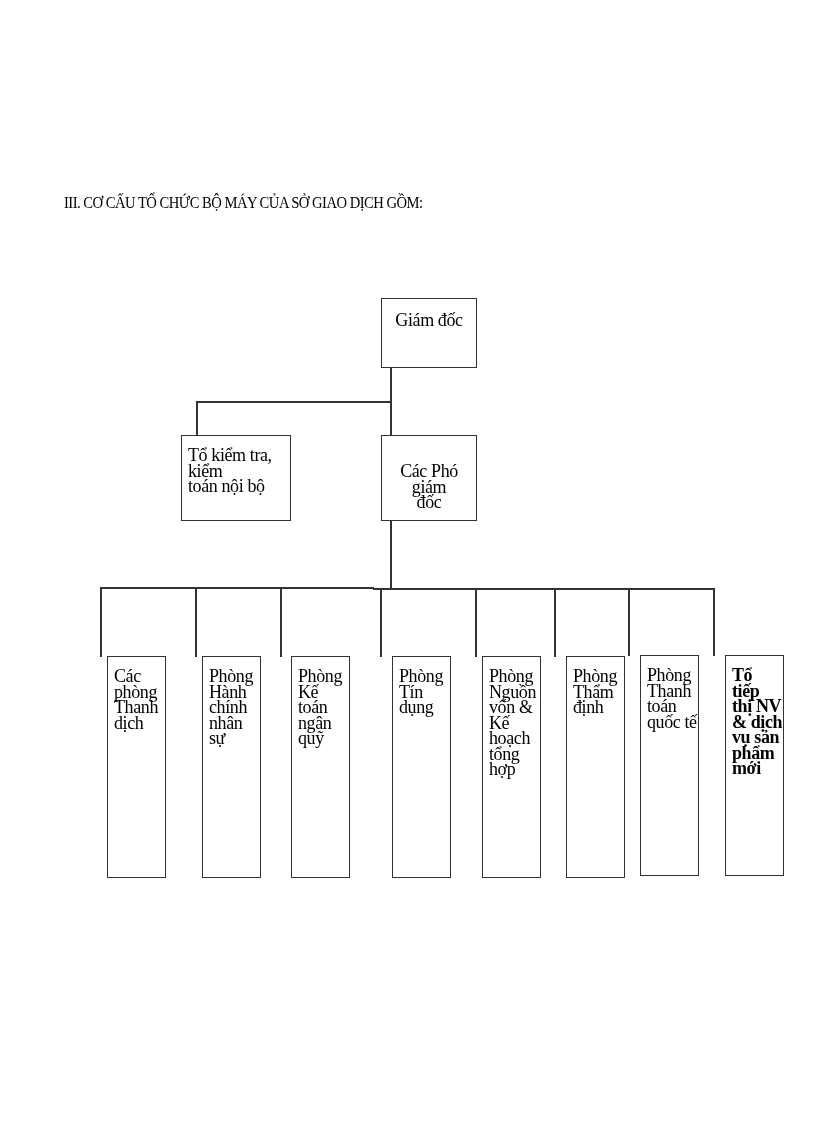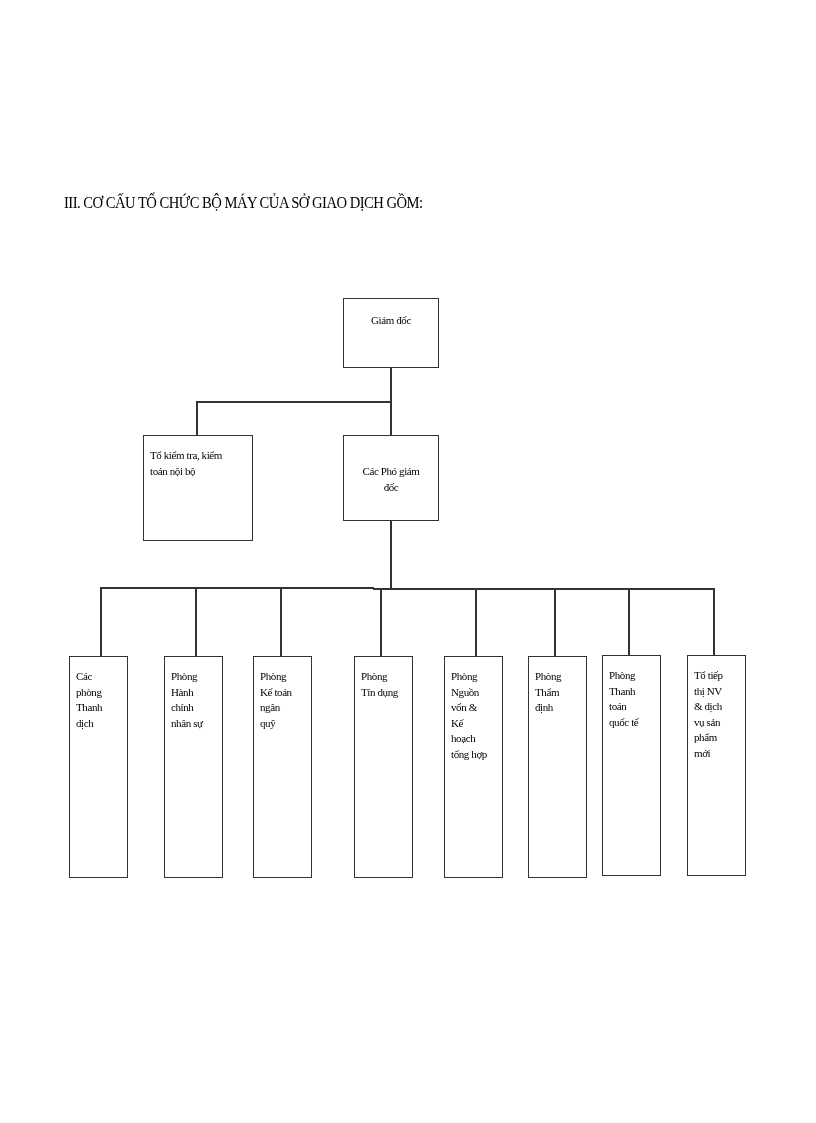--- a/index.html
+++ b/index.html
@@ -1,40 +1,40 @@
 <!DOCTYPE html>
 <html><head>
 <meta charset="utf-8">
 <style>
   html, body { margin:0; padding:0; background:#ffffff; }
   body { width:816px; height:1123px; position:relative; overflow:hidden;
          font-family:"Liberation Serif", "DejaVu Serif", serif; color:#000; }
   .title { position:absolute; left:64px; top:193px; font-size:17px; letter-spacing:-0.6px;
            transform:scaleX(0.86); transform-origin:left top; white-space:nowrap; }
   .box { position:absolute; border:1.5px solid #333; box-sizing:border-box; background:#fff;
-         font-size:11px; line-height:15.5px; letter-spacing:-0.4px; }
+         font-size:18px; line-height:15.5px; letter-spacing:-0.4px;margin-left:38px; }
   .box span { display:block; white-space:pre-line; }
   .line { position:absolute; background:#333; }
   .h { height:1.5px; }
   .v { width:1.5px; }
 </style>
 </head>
 <body>
 
 <div class="title">III. CƠ CẤU TỔ CHỨC BỘ MÁY CỦA SỞ GIAO DỊCH GỒM:</div>
 
 <div class="box" style="left:343px;top:298px;width:96px;height:70px;text-align:center;padding-top:14px;">
   <span>Giám đốc</span>
 </div>
 
 <div class="line v" style="left:390px;top:368px;height:68px;"></div>
 <div class="line h" style="left:196px;top:401px;width:195px;"></div>
 <div class="line v" style="left:196px;top:401px;height:35px;"></div>
 
-<div class="box" style="left:143px;top:435px;width:110px;height:106px;padding:12px 0 0 6px;">
+<div class="box" style="left:143px;top:435px;width:110px;height:86px;padding:12px 0 0 6px;">
   <span>Tổ kiểm tra, kiểm
 toán nội bộ</span>
 </div>
 
 <div class="box" style="left:343px;top:435px;width:96px;height:86px;text-align:center;padding-top:28px;">
   <span>Các Phó giám
 đốc</span>
 </div>
 
 <div class="line v" style="left:390px;top:521px;height:67px;"></div>
@@ -83,20 +83,20 @@
   <span>Phòng
 Thẩm
 định</span>
 </div>
 <div class="box" style="left:602px;top:655px;width:59px;height:221px;padding:12px 0 0 6px;">
   <span>Phòng
 Thanh
 toán
 quốc tế</span>
 </div>
-<div class="box" style="left:687px;top:655px;width:59px;height:221px;padding:12px 0 0 6px;">
+<div class="box" style="left:687px;top:655px;width:59px;height:221px;padding:12px 0 0 6px;font-weight:bold;">
   <span>Tổ tiếp
 thị NV
 &amp; dịch
 vụ sản
 phẩm
 mới</span>
 </div>
 
 </body></html>

